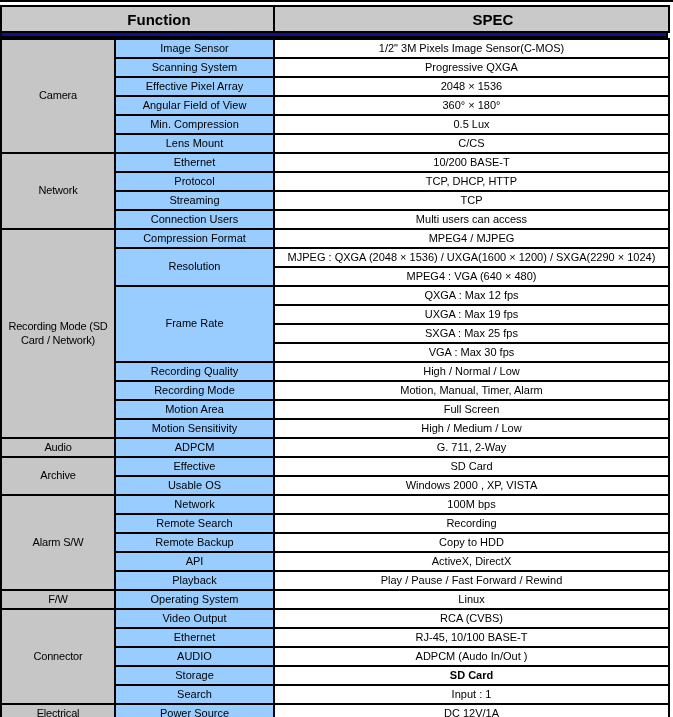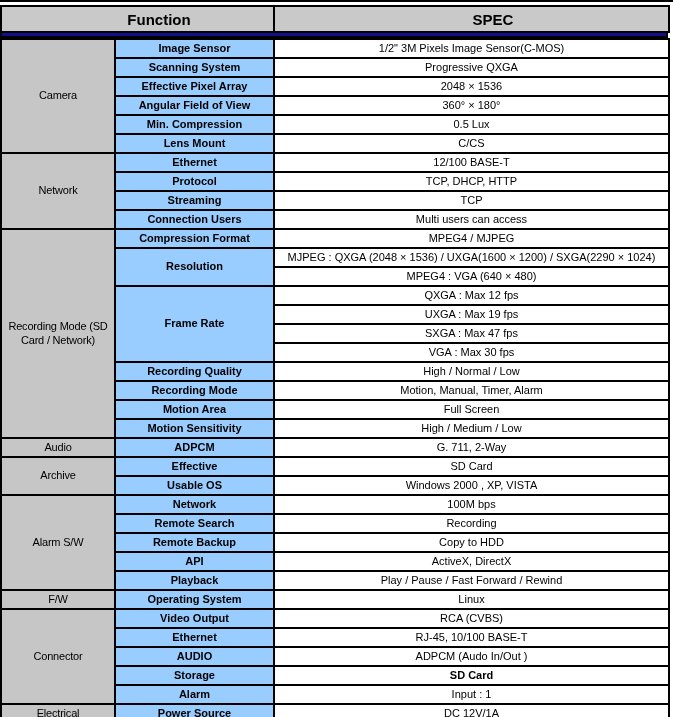--- a/index.html
+++ b/index.html
@@ -42,21 +42,21 @@
     line-height:1.25;
   }
   td.cat{
     background:var(--cat-bg);
     font-weight:normal;
     font-size:10.5px;
     letter-spacing:-0.2px;
   }
   td.label{
     background:var(--sub-bg);
-    font-weight:bold;
+    font-weight:normal;
   }
   td.value{background:#ffffff;font-weight:normal;}
   td.value.bold{font-weight:bold;}
 </style>
 </head>
 <body>
 
 <div class="top-rule"></div>
 
 <div class="table-wrap">
@@ -103,21 +103,21 @@
           <td class="label" rowspan="1">Min. Compression</td>
           <td class="value">0.5 Lux</td>
         </tr>
         <tr>
           <td class="label" rowspan="1">Lens Mount</td>
           <td class="value">C/CS</td>
         </tr>
         <tr>
           <td class="cat" rowspan="4">Network</td>
           <td class="label" rowspan="1">Ethernet</td>
-          <td class="value">12/100 BASE-T</td>
+          <td class="value">10/200 BASE-T</td>
         </tr>
         <tr>
           <td class="label" rowspan="1">Protocol</td>
           <td class="value">TCP, DHCP, HTTP</td>
         </tr>
         <tr>
           <td class="label" rowspan="1">Streaming</td>
           <td class="value">TCP</td>
         </tr>
         <tr>
@@ -137,21 +137,21 @@
           <td class="value">MPEG4 : VGA (640 × 480)</td>
         </tr>
         <tr>
           <td class="label" rowspan="4">Frame Rate</td>
           <td class="value">QXGA : Max 12 fps</td>
         </tr>
         <tr>
           <td class="value">UXGA : Max 19 fps</td>
         </tr>
         <tr>
-          <td class="value">SXGA : Max 47 fps</td>
+          <td class="value">SXGA : Max 25 fps</td>
         </tr>
         <tr>
           <td class="value">VGA : Max 30 fps</td>
         </tr>
         <tr>
           <td class="label" rowspan="1">Recording Quality</td>
           <td class="value">High / Normal / Low</td>
         </tr>
         <tr>
           <td class="label" rowspan="1">Recording Mode</td>
@@ -216,21 +216,21 @@
         </tr>
         <tr>
           <td class="label" rowspan="1">AUDIO</td>
           <td class="value">ADPCM (Audo In/Out )</td>
         </tr>
         <tr>
           <td class="label" rowspan="1">Storage</td>
           <td class="value bold">SD Card</td>
         </tr>
         <tr>
-          <td class="label" rowspan="1">Alarm</td>
+          <td class="label" rowspan="1">Search</td>
           <td class="value">Input : 1</td>
         </tr>
         <tr>
           <td class="cat" rowspan="1">Electrical</td>
           <td class="label" rowspan="1">Power Source</td>
           <td class="value">DC 12V/1A</td>
         </tr>
       </tbody>
   </table>
 </div>

